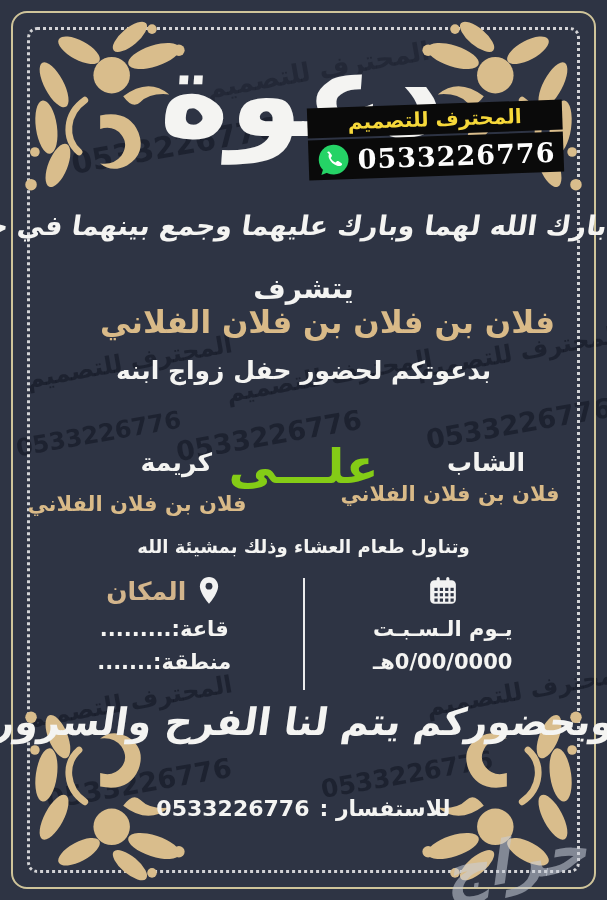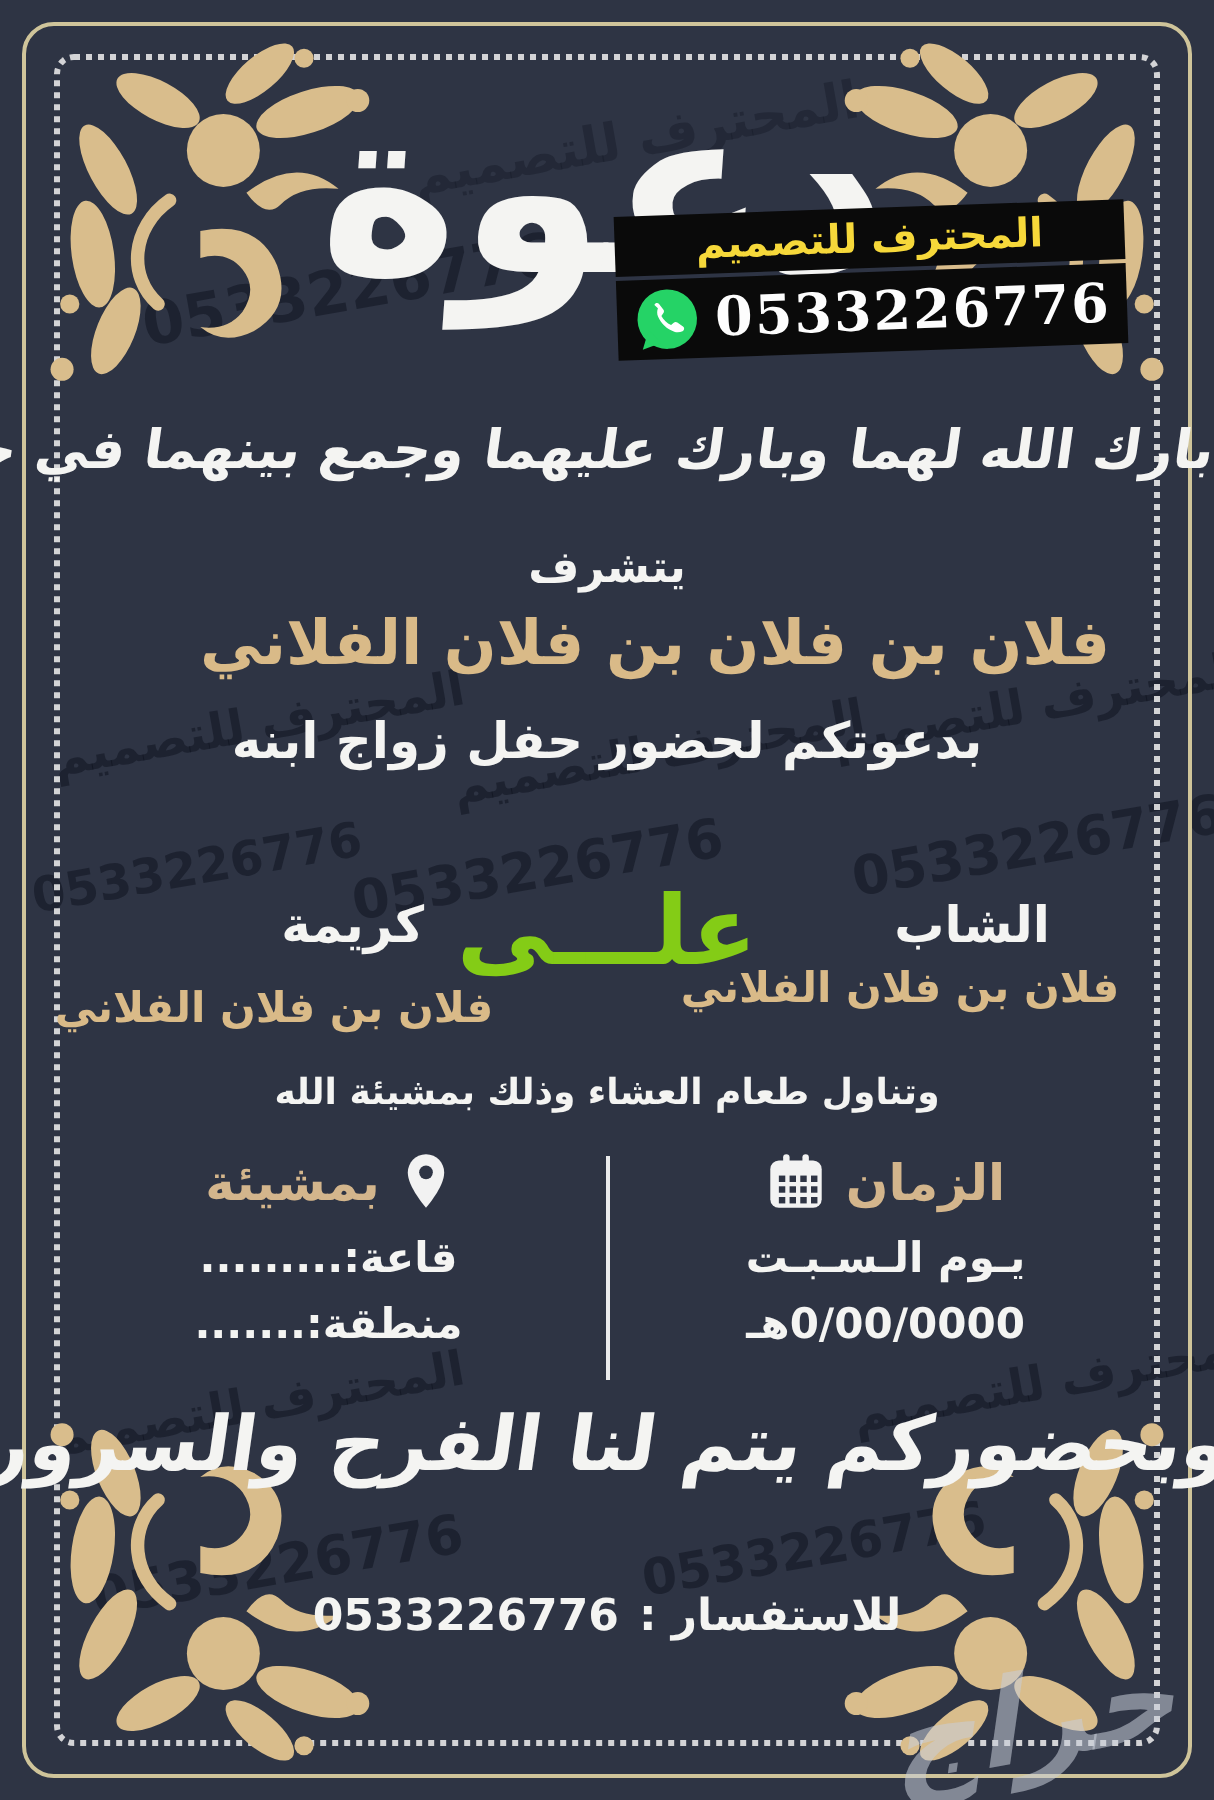--- a/index.html
+++ b/index.html
@@ -34,21 +34,21 @@
   #watermarks .wm:nth-child(12){left:320px;top:760px; font-size:25px;}
   .haraj{
     position:absolute; right:14px; bottom:6px; z-index:3;
     font-size:60px; font-weight:bold; color:rgba(200,206,216,.55);
     transform:rotate(-10deg) skewX(-18deg);
   }
   
   .ctext{position:absolute; left:0; right:0; text-align:center; color:#f4f4f2; font-weight:bold; z-index:3; white-space:nowrap;}
   .title{top:28px; font-size:118px; line-height:1.15; transform:skewX(-4deg);}
   .blessing{top:210px; font-size:27px; transform:skewX(-8deg);}
-  .honored{top:272px; font-size:22px;}
+  .honored{top:272px; font-size:28px;}
   .host-name{top:304px; font-size:31px; color:#d9ba88;padding-left:48px;}
   .invite-line{top:356px; font-size:25px;}
   .dinner{top:536px; font-size:18px;}
   .closing{left:50%; right:auto; top:700px; font-size:38px; transform:translateX(-50%) skewX(-8deg);}
   .inquiry{top:796px; font-size:22px;}
   .inquiry .sp{display:inline-block; width:10px;}
   
   .couple-label{position:absolute; top:448px; width:150px; text-align:right; color:#f4f4f2; font-weight:bold; font-size:25px; z-index:3;}
   .groom-label{right:82px;}
   .bride-label{left:62px;}
@@ -150,21 +150,20 @@
   <div class="conj">علـــى</div>
   <div class="couple-label bride-label">كريمة</div>
   <div class="couple-name groom-name">فلان بن فلان الفلاني</div>
   <div class="couple-name bride-name">فلان بن فلان الفلاني</div>
 
   <div class="ctext dinner">وتناول طعام العشاء وذلك بمشيئة الله</div>
 
   <div class="details">
     <div class="detail-col">
       <div class="detail-label-row">
-        <span class="detail-label">الزمان</span>
         <svg class="icon-svg" width="30" height="30" viewBox="0 0 28 28">
           <rect x="8" y="1" width="3" height="6" rx="1.5" fill="#f2f2f2"></rect>
           <rect x="17" y="1" width="3" height="6" rx="1.5" fill="#f2f2f2"></rect>
           <rect x="2" y="4" width="24" height="22" rx="4" fill="#f2f2f2"></rect>
           <g fill="#2e3444">
             <rect x="6" y="11" width="3" height="3"></rect>
               <rect x="11" y="11" width="3" height="3"></rect>
               <rect x="16" y="11" width="3" height="3"></rect>
               <rect x="21" y="11" width="3" height="3"></rect>
             <rect x="6" y="16" width="3" height="3"></rect>
@@ -181,21 +180,21 @@
       <div class="detail-line">يـوم الـسـبـت</div>
       <div class="detail-line">0/00/0000هـ</div>
     </div>
     <div class="detail-divider"></div>
     <div class="detail-col">
       <div class="detail-label-row">
         <svg class="icon-svg" width="26" height="30" viewBox="0 0 24 28">
           <path d="M12 1C7 1 3.5 5 3.5 9.6 3.5 16.5 12 26 12 26s8.5-9.5 8.5-16.4C20.5 5 17 1 12 1z" fill="#f2f2f2"></path>
           <circle cx="12" cy="9.5" r="3.2" fill="#2e3444"></circle>
         </svg>
-        <span class="detail-label">بمشيئة</span>
+        <span class="detail-label">المكان</span>
       </div>
       <div class="detail-line">قاعة:.........</div>
       <div class="detail-line">منطقة:.......</div>
     </div>
   </div>
 
   <div class="ctext closing">وبحضوركم يتم لنا الفرح والسرور</div>
 
   <div class="ctext inquiry">
     <span>للاستفسار :</span><span class="sp"></span><span>0533226776</span>

